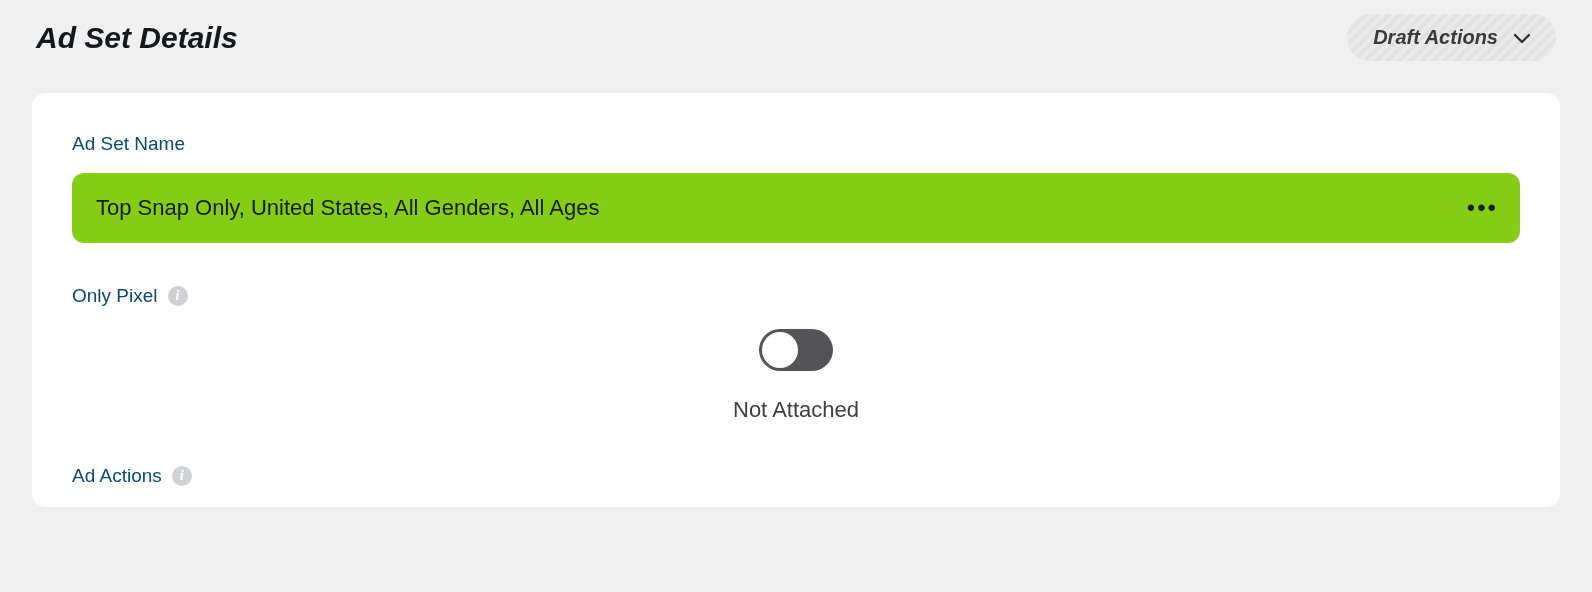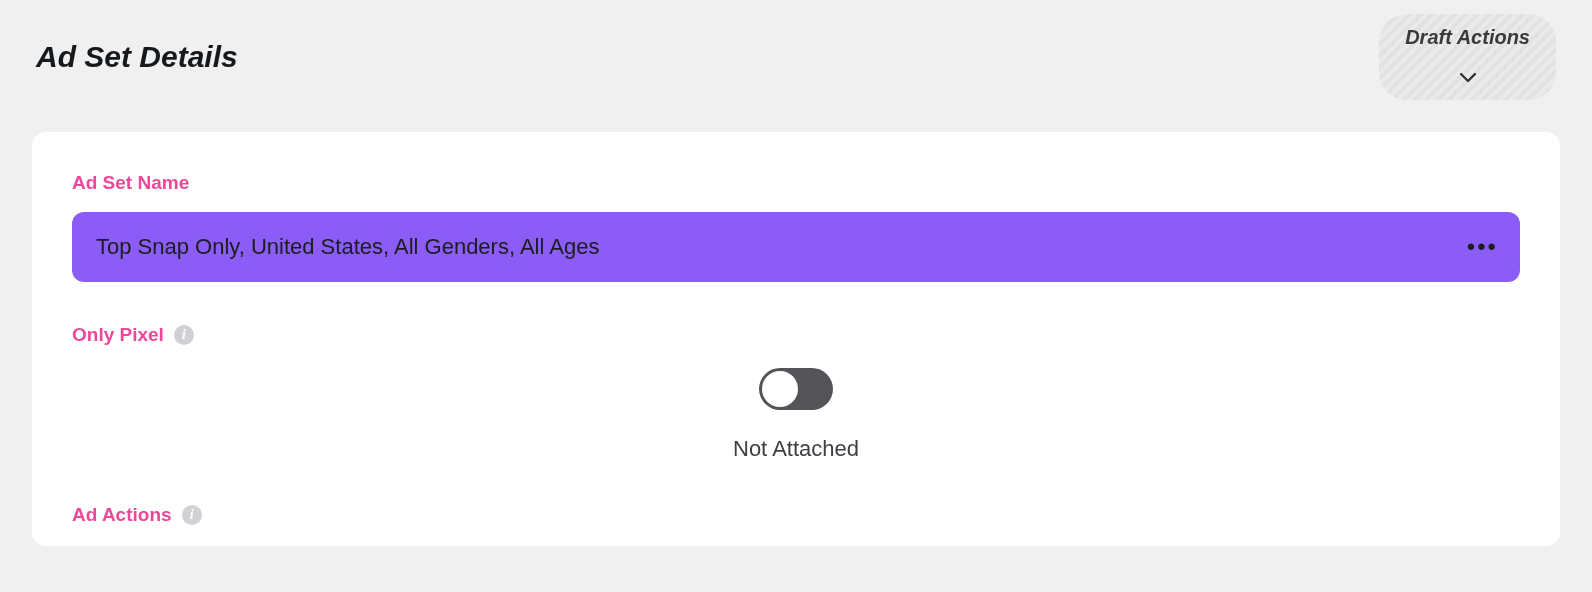--- a/index.html
+++ b/index.html
@@ -28,41 +28,40 @@
     align-items: center;
     gap: 16px;
     background: #e5e5e5;
     background-image: repeating-linear-gradient(135deg, #eaeaea 0, #eaeaea 4px, #e2e2e2 4px, #e2e2e2 8px);
     border-radius: 28px;
     padding: 12px 26px;
     font-size: 20px;
     font-weight: 600;
     color: #3a3a3a;
     cursor: pointer;
-    flex-direction: column;
   }
   .chevron-down {
     width: 16px;
     height: 10px;
   }
   .card {
     background: #ffffff;
     border-radius: 14px;
     margin: 18px 32px 0 32px;
     padding: 40px 40px 20px 40px;
   }
   .label-row {
     display: flex;
     align-items: center;
     gap: 10px;
   }
   .field-label {
     font-size: 19px;
-    font-weight: 700;
-    color: #ec4899;
+    font-weight: 400;
+    color: #0c4a6e;
   }
   .info-icon {
     width: 20px;
     height: 20px;
     border-radius: 50%;
     background: #cfd1d4;
     color: #ffffff;
     font-style: italic;
     font-family: Georgia, serif;
     font-weight: 700;
@@ -71,21 +70,21 @@
     align-items: center;
     justify-content: center;
   }
   .text-input-wrap {
     position: relative;
     margin-top: 18px;
     margin-bottom: 42px;
   }
   .text-input {
     width: 100%;
-    background: #8b5cf6;
+    background: #84cc16;
     border: none;
     border-radius: 12px;
     font-size: 22px;
     font-weight: 400;
     color: #1b1d1f;
     padding: 22px 60px 22px 24px;
     outline: none;
   }
   .more-dots {
     position: absolute;

